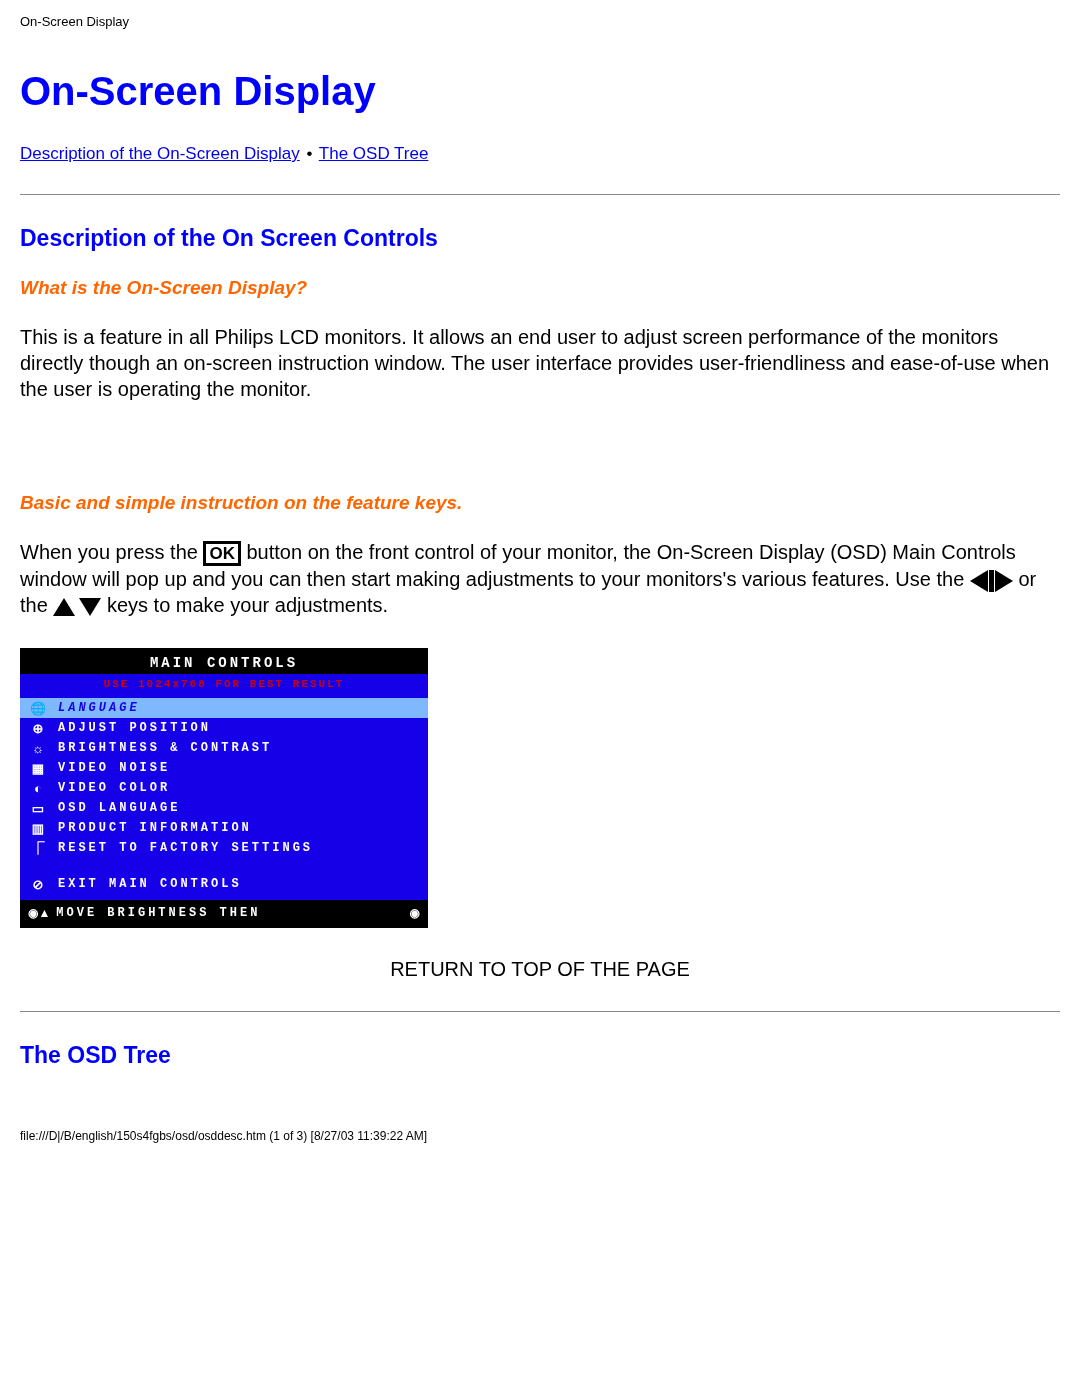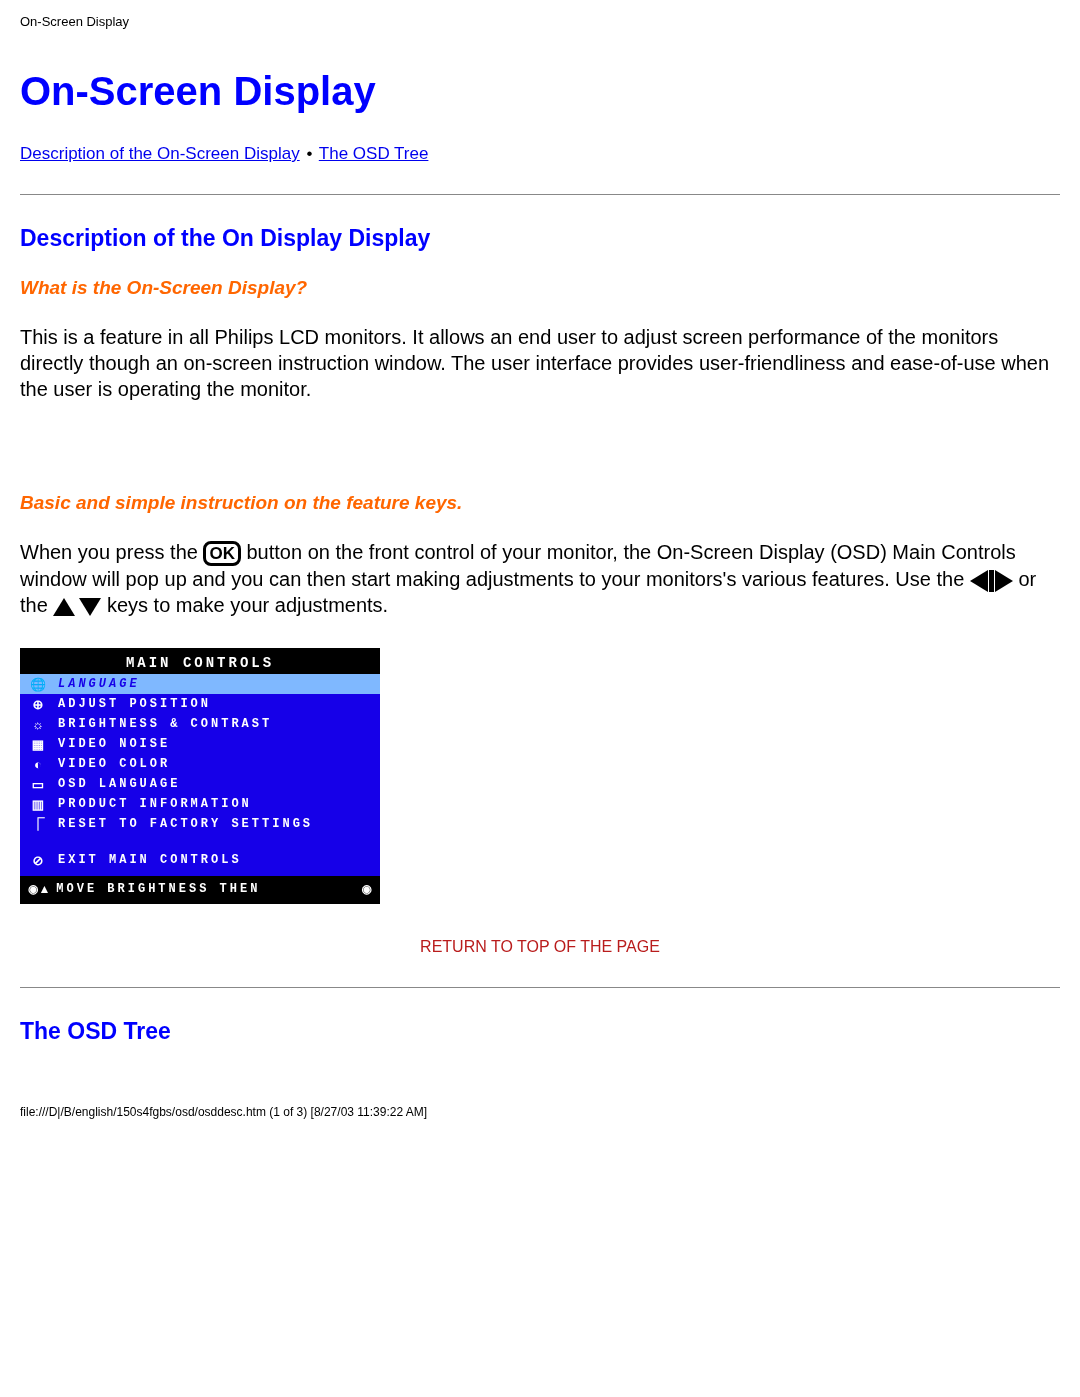--- a/index.html
+++ b/index.html
@@ -53,21 +53,21 @@
     margin: 0 0 25px 0;
   }
   p {
     font-size: 20px;
     line-height: 1.3;
     margin: 0 0 30px 0;
   }
   .icon-ok {
     display: inline-block;
     border: 3px solid #000;
-    border-radius: 8px;
+    border-radius: 0;
     font-weight: bold;
     font-size: 17px;
     padding: 1px 3px;
     vertical-align: middle;
     line-height: 1;
     font-style: normal;
   }
   .arrows-lr, .arrows-ud {
     display: inline-flex;
     align-items: center;
@@ -77,21 +77,21 @@
     width: 0;
     height: 0;
     display: inline-block;
   }
   .tri.left { border-top:11px solid transparent; border-bottom:11px solid transparent; border-right:18px solid #000; }
   .tri.right { border-top:11px solid transparent; border-bottom:11px solid transparent; border-left:18px solid #000; }
   .tri.up { border-left:11px solid transparent; border-right:11px solid transparent; border-bottom:18px solid #000; }
   .tri.down { border-left:11px solid transparent; border-right:11px solid transparent; border-top:18px solid #000; }
   .bar { width:5px; height:22px; background:#000; display:inline-block; margin:0 1px; }
   .osd-panel {
-    width: 360px;
+    width: 408px;
     background: #000;
     color: #fff;
     font-family: "Courier New", monospace;
     font-size: 13px;
     letter-spacing: 3px;
     margin-bottom: 30px;
     border-bottom:2px solid #000;
   }
   .osd-title {
     background: #000;
@@ -159,22 +159,22 @@
   .osd-footer .end-icon {
     margin-left: auto;
     letter-spacing: 0;
     font-family: Arial, sans-serif;
   }
   .return-link {
     text-align: center;
     margin: 20px 0 10px 0;
   }
   .return-link a {
-    color: #b91c1c;
-    font-size: 16px;
+    color: #000000;
+    font-size: 20px;
     text-decoration: none;
   }
   .footer-path {
     font-size: 12px;
     margin-top: 60px;
   }
   .spacer { height: 60px; }
 </style>
 </head>
 <body>
@@ -184,21 +184,21 @@
 <h1>On-Screen Display</h1>
 
 <div class="nav-links">
   <a href="#">Description of the On-Screen Display</a>
   <span class="bullet">•</span>
   <a href="#">The OSD Tree</a>
 </div>
 
 <hr>
 
-<h2>Description of the On Display Display</h2>
+<h2>Description of the On Screen Controls</h2>
 
 <h3 class="orange">What is the On-Screen Display?</h3>
 
 <p>This is a feature in all Philips LCD monitors. It allows an end user to adjust screen performance of the monitors directly though an on-screen instruction window. The user interface provides user-friendliness and ease-of-use when the user is operating the monitor.</p>
 
 <div class="spacer"></div>
 
 <h3 class="orange">Basic and simple instruction on the feature keys.</h3>
 
 <p>
@@ -214,20 +214,21 @@
   <span class="arrows-ud">
     <span class="tri up"></span>
       <span style="width:4px;display:inline-block"></span>
       <span class="tri down"></span>
   </span>
   <span> keys to make your adjustments.</span>
 </p>
 
 <div class="osd-panel">
   <div class="osd-title">MAIN CONTROLS</div>
+  <div class="osd-hint">USE 1024x768 FOR BEST RESULT</div>
   <div class="osd-body" id="osd-items">
       <div class="osd-row hl">
         <span class="osd-icon">🌐</span>
         <span class="osd-label">LANGUAGE</span>
       </div>
       <div class="osd-row">
         <span class="osd-icon">⊕</span>
         <span class="osd-label">ADJUST POSITION</span>
       </div>
       <div class="osd-row">

